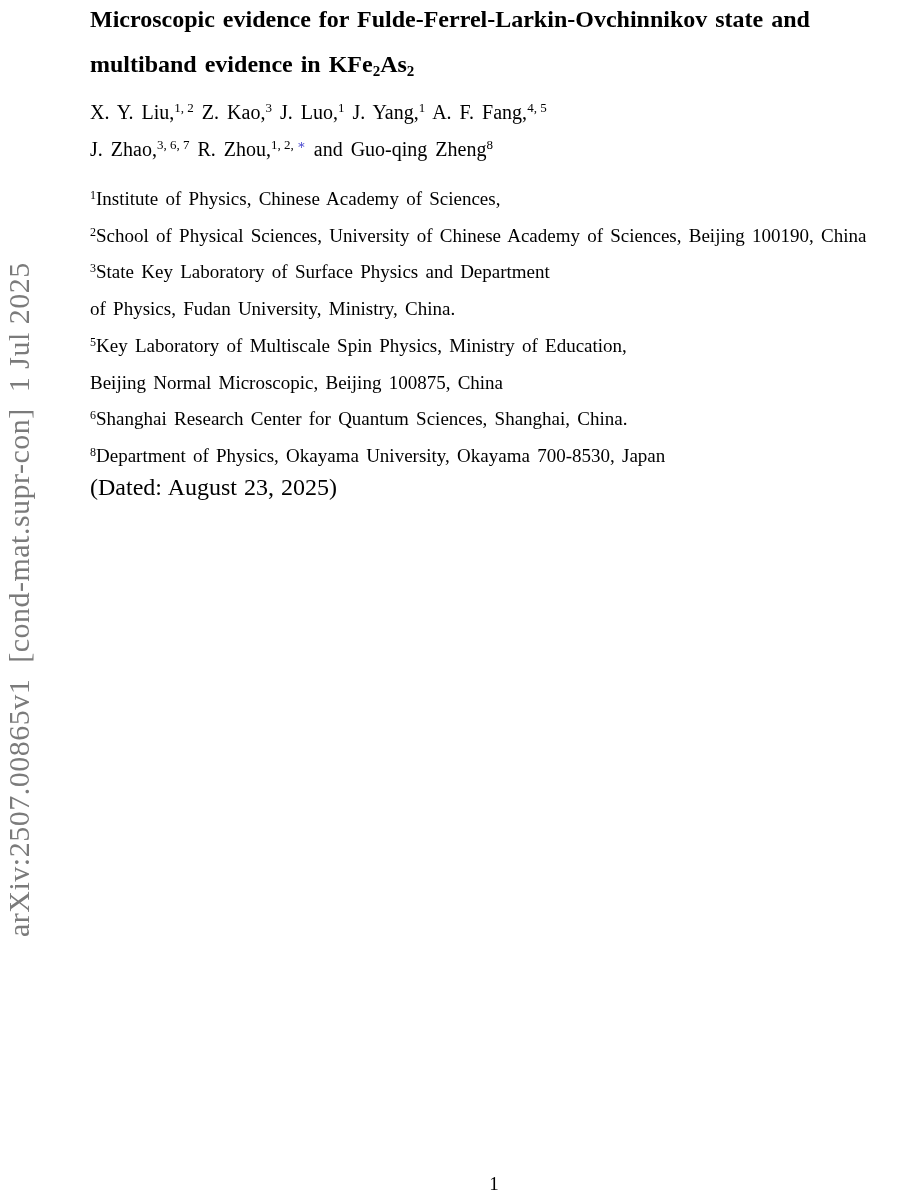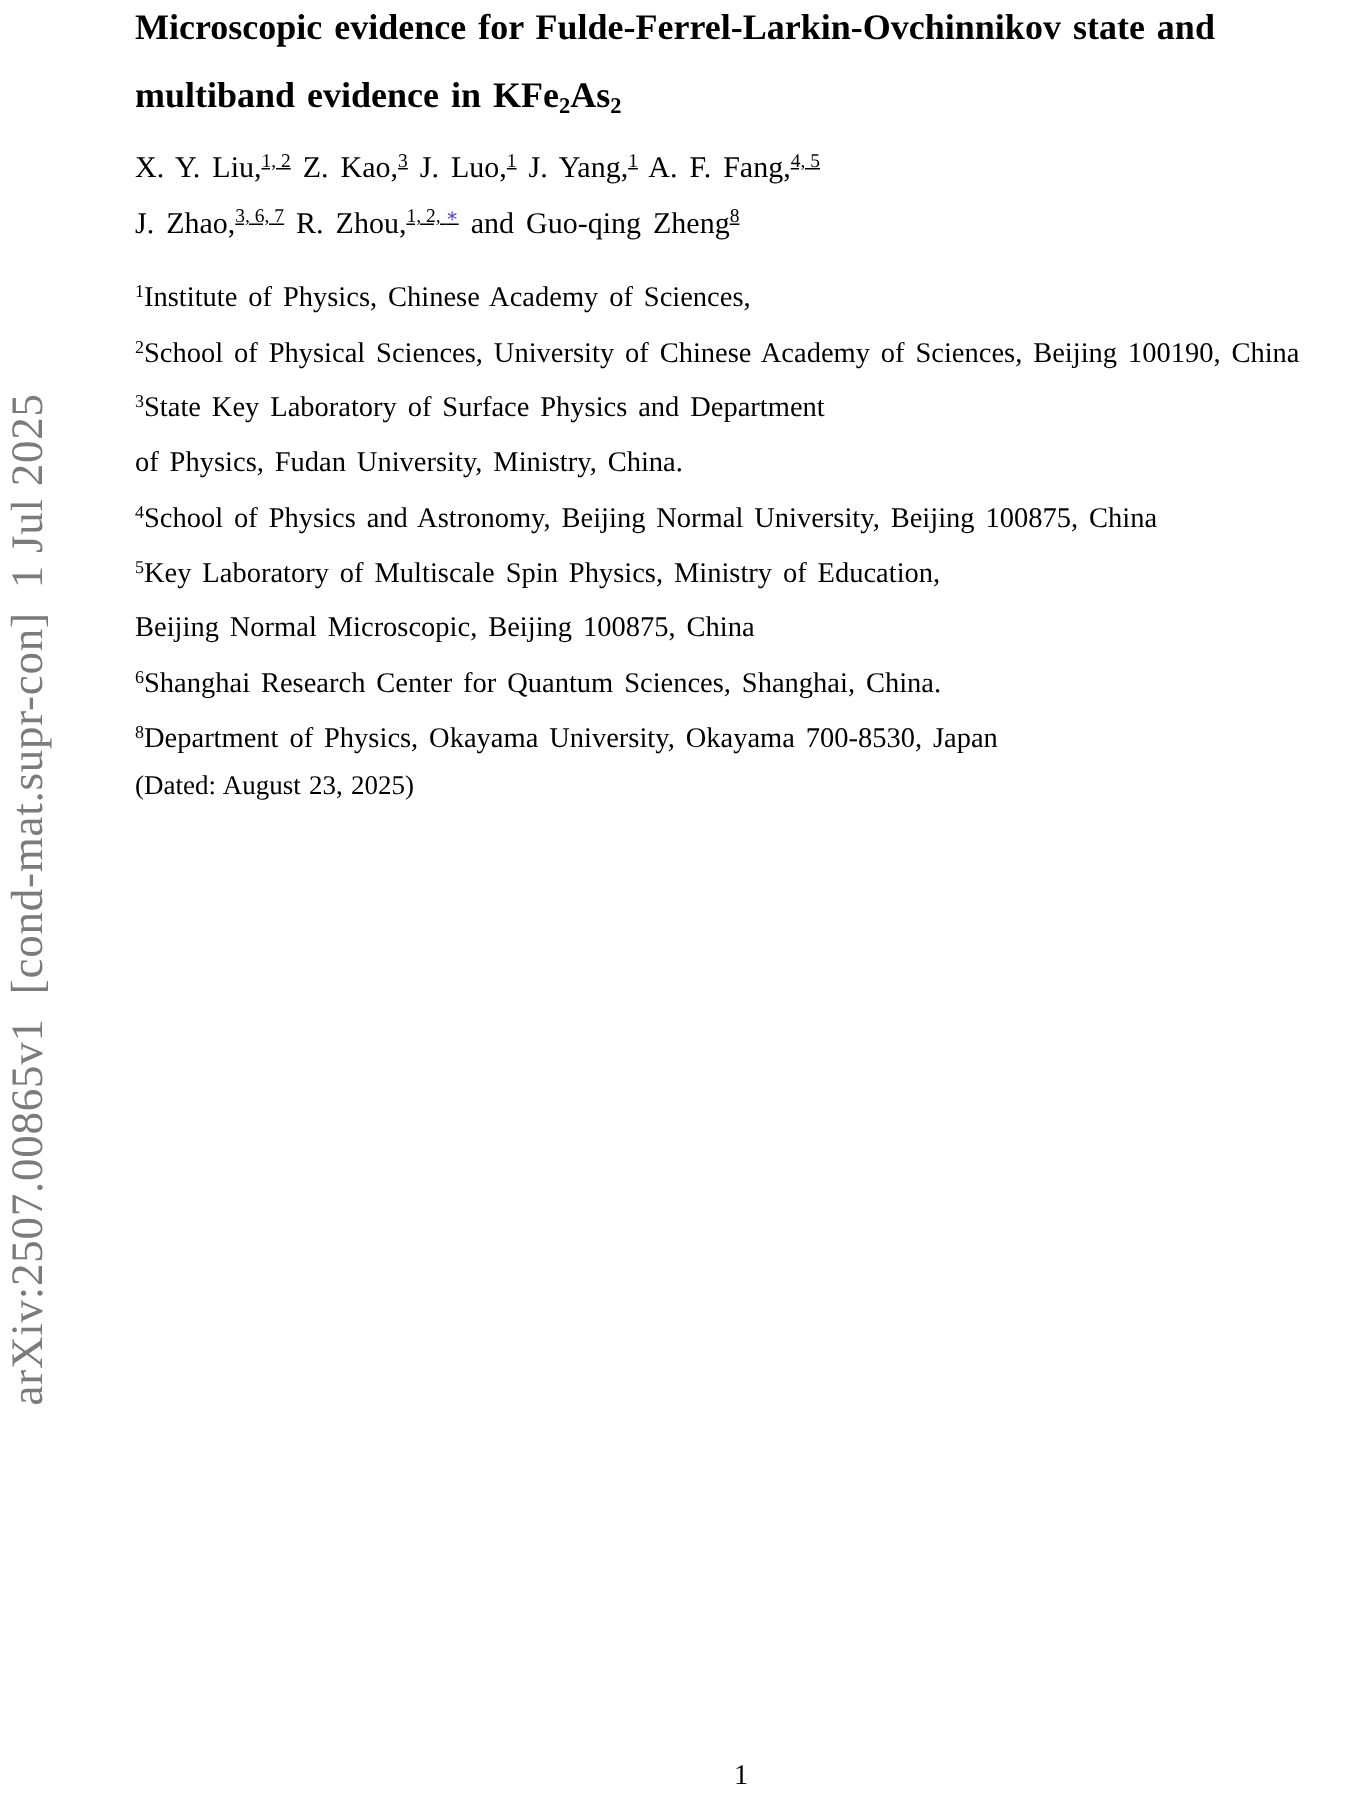--- a/index.html
+++ b/index.html
@@ -59,41 +59,40 @@
     line-height: 37px;
     word-spacing: 3px;
   }
   .authors sup {
     font-size: 13px;
     position: relative;
     top: -7px;
     vertical-align: baseline;
     line-height: 0;
     word-spacing: 0;
-    text-decoration: underline;
   }
   .authors sup .star {
     color: var(--link-color, #4646cf);
   }
   .affiliations {
     margin-top: 13px;
     font-size: 19px;
     line-height: 36.7px;
     word-spacing: 2.5px;
   }
   .affiliations sup {
     font-size: 12px;
     position: relative;
     top: -6px;
     vertical-align: baseline;
     line-height: 0;
   }
   .dated {
     margin-top: -6px;
-    font-size: 18px;
+    font-size: 24px;
     line-height: 36px;
     word-spacing: 1px;
   }
   .page-number {
     position: absolute;
     top: 1173px;
     left: 90px;
     width: 808px;
     text-align: center;
     font-size: 19px;
@@ -116,21 +115,20 @@
     <div class="authors">
       <div>X. Y. Liu,<sup>1, 2</sup> Z. Kao,<sup>3</sup> J. Luo,<sup>1</sup> J. Yang,<sup>1</sup> A. F. Fang,<sup>4, 5</sup></div>
       <div>J. Zhao,<sup>3, 6, 7</sup> R. Zhou,<sup>1, 2, <span class="star">∗</span></sup> and Guo-qing Zheng<sup>8</sup></div>
     </div>
 
     <div class="affiliations">
         <div class="aff-line"><sup>1</sup>Institute of Physics, Chinese Academy of Sciences,</div>
         <div class="aff-line"><sup>2</sup>School of Physical Sciences, University of Chinese Academy of Sciences, Beijing 100190, China</div>
         <div class="aff-line"><sup>3</sup>State Key Laboratory of Surface Physics and Department</div>
         <div class="aff-line">of Physics, Fudan University, Ministry, China.</div>
-        <div class="aff-line"><sup>4</sup>School of Physics and Astronomy, Beijing Normal University, Beijing 100875, China</div>
         <div class="aff-line"><sup>5</sup>Key Laboratory of Multiscale Spin Physics, Ministry of Education,</div>
         <div class="aff-line">Beijing Normal Microscopic, Beijing 100875, China</div>
         <div class="aff-line"><sup>6</sup>Shanghai Research Center for Quantum Sciences, Shanghai, China.</div>
         <div class="aff-line"><sup>8</sup>Department of Physics, Okayama University, Okayama 700-8530, Japan</div>
       </div>
 
     <div class="dated">(Dated: August 23, 2025)</div>
 
   </div>
 

